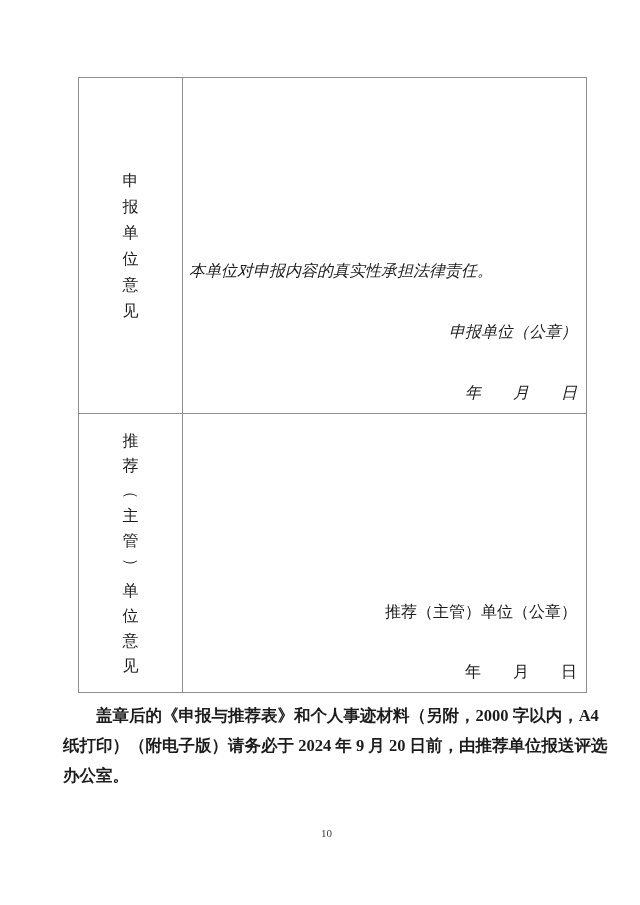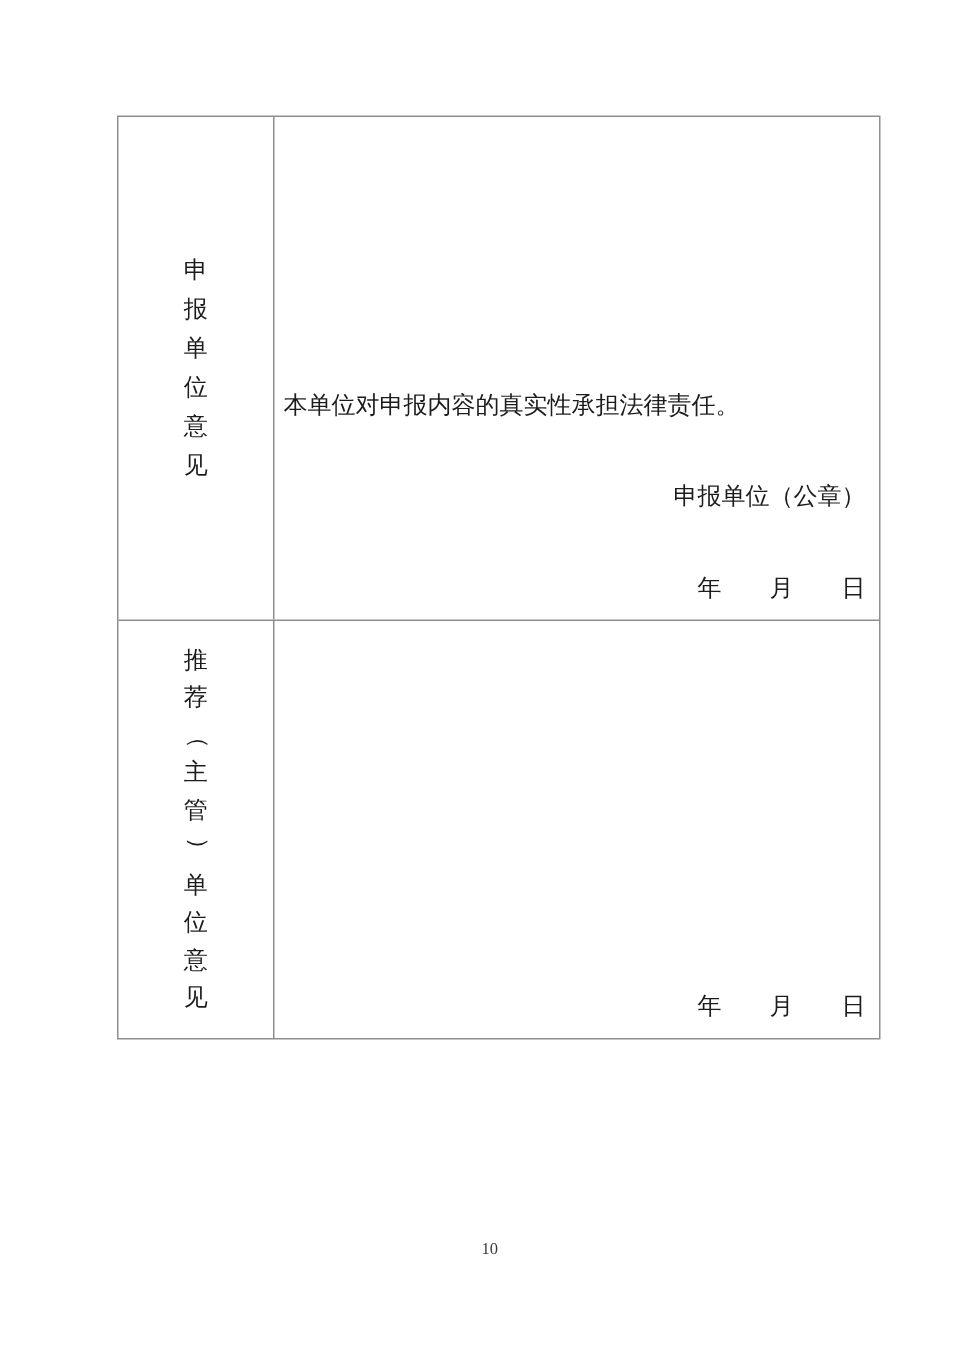--- a/index.html
+++ b/index.html
@@ -49,21 +49,21 @@
   .label-cell .ch.rot { transform: rotate(90deg); }
 
   .content-cell {
     flex: 1;
     display: flex;
     flex-direction: column;
     justify-content: flex-end;
     font-size: 16px;
     padding: 0 9px 6px 6px;
   }
-  .t-row.first  .content-cell .line { line-height: 29px; }
+  .t-row.first  .content-cell .line { line-height: 29px; font-style: italic; }
   .t-row.second .content-cell .line { line-height: 28px; }
   .line.left  { text-align: left; }
   .line.right { text-align: right; margin-top: 32px; }
 
   
   .note {
     position: absolute;
     left: 63px;
     top: 701px;
     width: 514px;
@@ -117,22 +117,28 @@
         <span class="ch rot">（</span>
         <span class="ch">主</span>
         <span class="ch">管</span>
         <span class="ch rot">）</span>
         <span class="ch">单</span>
         <span class="ch">位</span>
         <span class="ch">意</span>
         <span class="ch">见</span>
       </div>
       <div class="content-cell">
+        <div class="line right">推荐（主管）单位（公章）</div>
         <div class="line right">年　　月　　日</div>
       </div>
     </div>
 
   </div>
 
+  <div class="note">
+    <div class="n-line indent">盖章后的《申报与推荐表》和个人事迹材料（另附，2000 字以内，A4</div>
+    <div class="n-line">纸打印）（附电子版）请务必于 2024 年 9 月 20 日前，由推荐单位报送评选</div>
+    <div class="n-line">办公室。</div>
+  </div>
 
   <div class="page-number">10</div>
 
 </div>
 
 </body></html>

